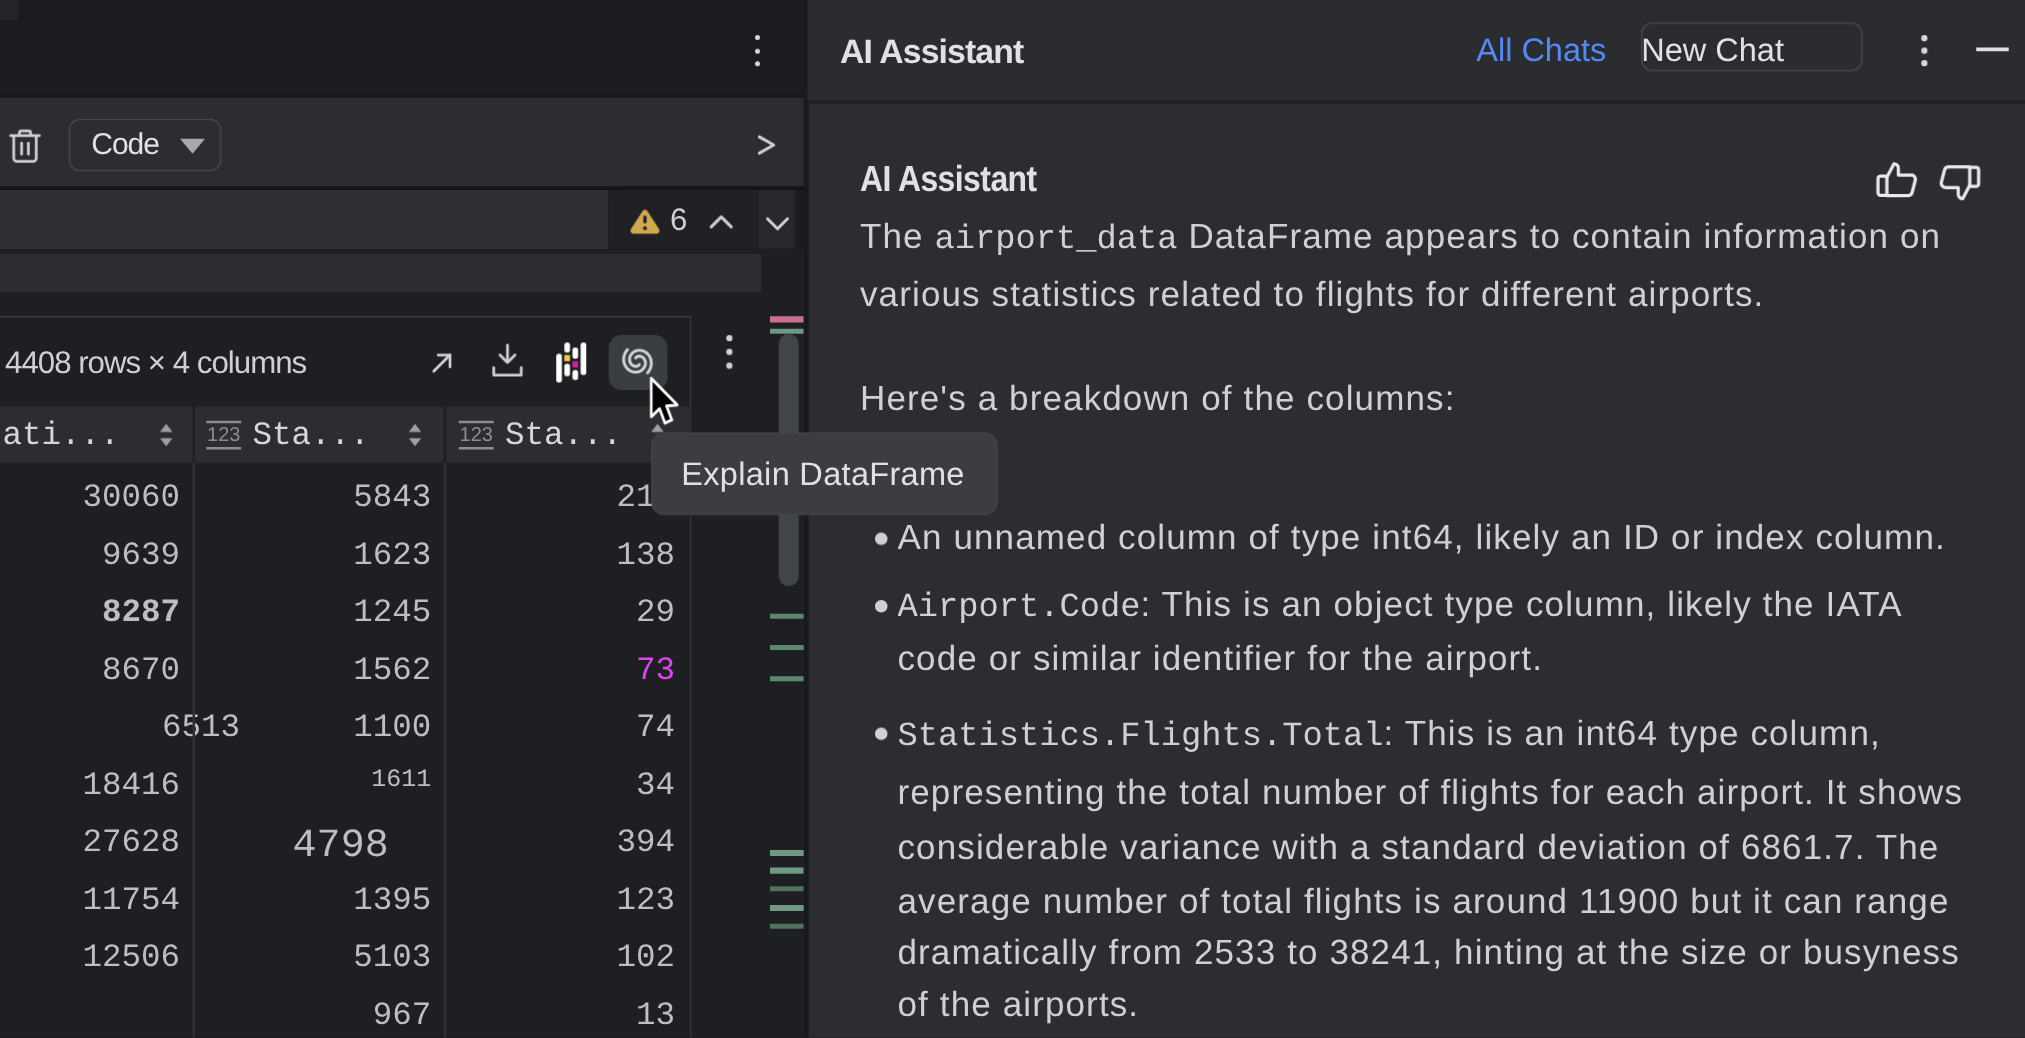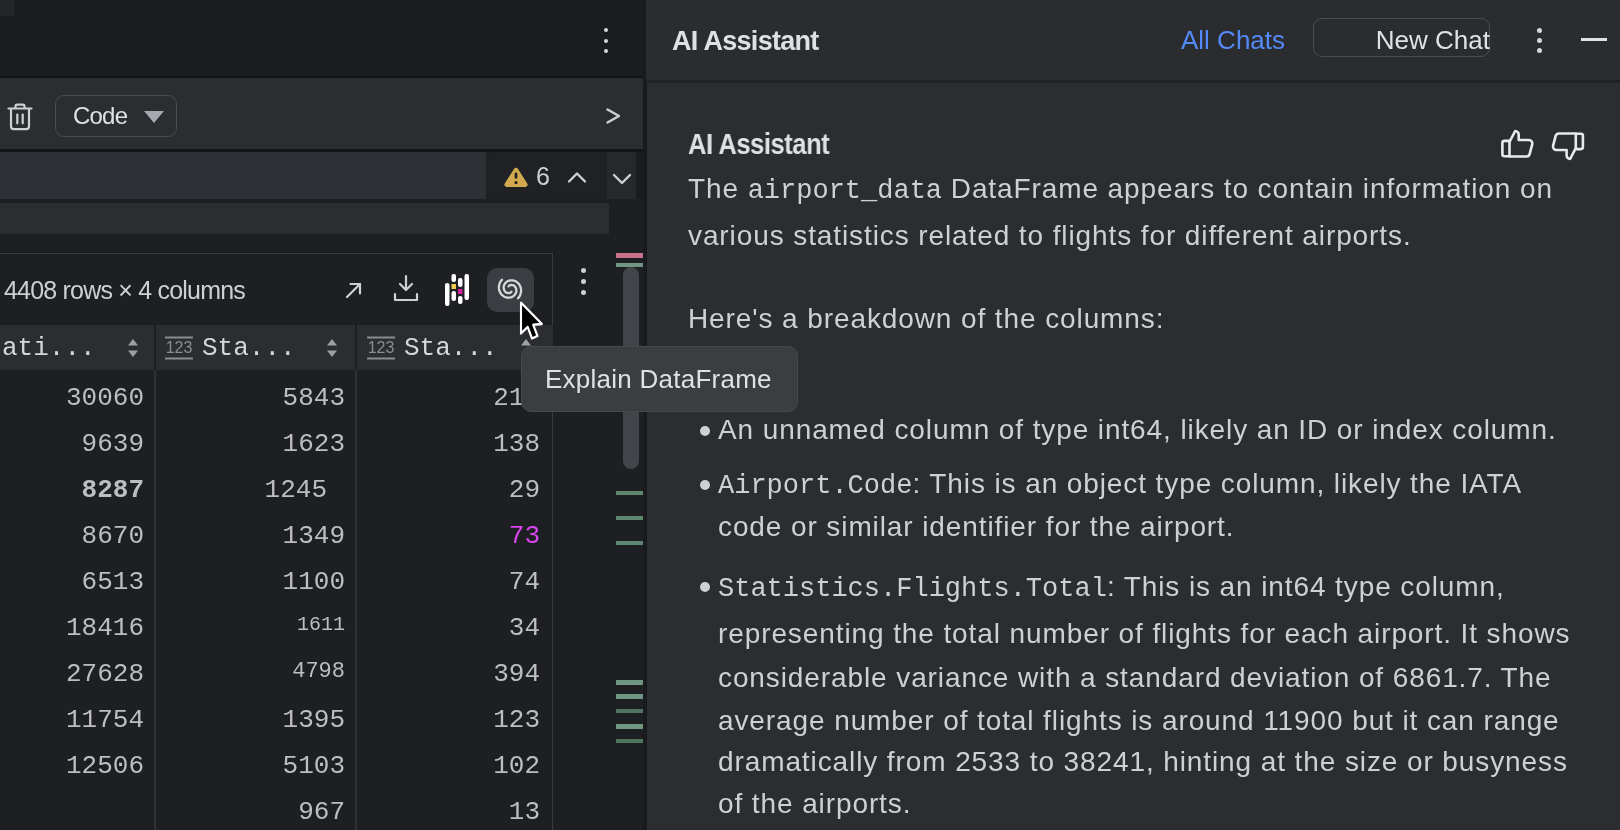--- a/index.html
+++ b/index.html
@@ -138,33 +138,33 @@
 </svg>
 
 <div id="tdata">
     <div class="abs mono" style="left:0;top:384.5px;width:144px;text-align:right;font-size:26px;line-height:1;color:#bcbec4;">30060</div>
     <div class="abs mono" style="left:200px;top:384.5px;width:145px;text-align:right;font-size:26px;line-height:1;color:#bcbec4;">5843</div>
     <div class="abs mono" style="left:400px;top:384.5px;width:140px;text-align:right;font-size:26px;line-height:1;color:#bcbec4;">217</div>
     <div class="abs mono" style="left:0;top:430.5px;width:144px;text-align:right;font-size:26px;line-height:1;color:#bcbec4;">9639</div>
     <div class="abs mono" style="left:200px;top:430.5px;width:145px;text-align:right;font-size:26px;line-height:1;color:#bcbec4;">1623</div>
     <div class="abs mono" style="left:400px;top:430.5px;width:140px;text-align:right;font-size:26px;line-height:1;color:#bcbec4;">138</div>
     <div class="abs mono" style="left:0;top:476.5px;width:144px;text-align:right;font-size:26px;line-height:1;color:#bcbec4;font-weight:bold;">8287</div>
-    <div class="abs mono" style="left:182px;top:476.5px;width:145px;text-align:right;font-size:26px;line-height:1;color:#bcbec4;">1245</div>
+    <div class="abs mono" style="left:200px;top:476.5px;width:145px;text-align:right;font-size:26px;line-height:1;color:#bcbec4;">1245</div>
     <div class="abs mono" style="left:400px;top:476.5px;width:140px;text-align:right;font-size:26px;line-height:1;color:#bcbec4;">29</div>
     <div class="abs mono" style="left:0;top:522.5px;width:144px;text-align:right;font-size:26px;line-height:1;color:#bcbec4;">8670</div>
-    <div class="abs mono" style="left:200px;top:522.5px;width:145px;text-align:right;font-size:26px;line-height:1;color:#bcbec4;">1349</div>
+    <div class="abs mono" style="left:200px;top:522.5px;width:145px;text-align:right;font-size:26px;line-height:1;color:#bcbec4;">1562</div>
     <div class="abs mono" style="left:400px;top:522.5px;width:140px;text-align:right;font-size:26px;line-height:1;color:#d946ef;">73</div>
-    <div class="abs mono" style="left:0;top:568.5px;width:144px;text-align:right;font-size:26px;line-height:1;color:#bcbec4;">6513</div>
+    <div class="abs mono" style="left:0;top:568.5px;width:144px;text-align:right;font-size:26px;line-height:1;color:#bcbec4;padding-left:48px;">6513</div>
     <div class="abs mono" style="left:200px;top:568.5px;width:145px;text-align:right;font-size:26px;line-height:1;color:#bcbec4;">1100</div>
     <div class="abs mono" style="left:400px;top:568.5px;width:140px;text-align:right;font-size:26px;line-height:1;color:#bcbec4;">74</div>
     <div class="abs mono" style="left:0;top:614.5px;width:144px;text-align:right;font-size:26px;line-height:1;color:#bcbec4;">18416</div>
     <div class="abs mono" style="left:200px;top:614.5px;width:145px;text-align:right;font-size:20px;line-height:1;color:#bcbec4;">1611</div>
     <div class="abs mono" style="left:400px;top:614.5px;width:140px;text-align:right;font-size:26px;line-height:1;color:#bcbec4;">34</div>
     <div class="abs mono" style="left:0;top:660.5px;width:144px;text-align:right;font-size:26px;line-height:1;color:#bcbec4;">27628</div>
-    <div class="abs mono" style="left:200px;top:660.5px;width:145px;text-align:right;font-size:22px;line-height:1;color:#bcbec4;">4798</div>
+    <div class="abs mono" style="left:200px;top:660.5px;width:145px;text-align:center;font-size:32px;line-height:1;color:#bcbec4;">4798</div>
     <div class="abs mono" style="left:400px;top:660.5px;width:140px;text-align:right;font-size:26px;line-height:1;color:#bcbec4;">394</div>
     <div class="abs mono" style="left:0;top:706.5px;width:144px;text-align:right;font-size:26px;line-height:1;color:#bcbec4;">11754</div>
     <div class="abs mono" style="left:200px;top:706.5px;width:145px;text-align:right;font-size:26px;line-height:1;color:#bcbec4;">1395</div>
     <div class="abs mono" style="left:400px;top:706.5px;width:140px;text-align:right;font-size:26px;line-height:1;color:#bcbec4;">123</div>
     <div class="abs mono" style="left:0;top:752.5px;width:144px;text-align:right;font-size:26px;line-height:1;color:#bcbec4;">12506</div>
     <div class="abs mono" style="left:200px;top:752.5px;width:145px;text-align:right;font-size:26px;line-height:1;color:#bcbec4;">5103</div>
     <div class="abs mono" style="left:400px;top:752.5px;width:140px;text-align:right;font-size:26px;line-height:1;color:#bcbec4;">102</div>
     <div class="abs mono" style="left:0;top:846px;width:144px;text-align:right;font-size:30px;line-height:1;color:#bcbec4;">4662</div>
     <div class="abs mono" style="left:200px;top:798.5px;width:145px;text-align:right;font-size:26px;line-height:1;color:#bcbec4;">967</div>
     <div class="abs mono" style="left:400px;top:798.5px;width:140px;text-align:right;font-size:26px;line-height:1;color:#bcbec4;">13</div>
@@ -189,21 +189,21 @@
 <div class="abs" style="left:616px;top:724px;width:27px;height:5px;background:#6f9781;"></div>
 <div class="abs" style="left:616px;top:739px;width:27px;height:4px;background:#50735f;"></div>
 
 <div class="abs" style="left:646px;top:0;width:974px;height:830px;background:#2b2d30;"></div>
 <div class="abs" style="left:643px;top:0;width:3.5px;height:830px;background:#191a1d;"></div>
 <div class="abs" style="left:646px;top:0;width:974px;height:80px;background:#2a2c2f;"></div>
 <div class="abs" style="left:646px;top:80px;width:974px;height:2.5px;background:#212226;"></div>
 <div class="abs" style="left:672px;top:28px;font-size:27px;font-weight:bold;letter-spacing:-0.7px;line-height:1;color:#dfe1e5;">AI Assistant</div>
 <div class="abs" style="left:1181px;top:27px;font-size:26px;line-height:1;color:#548af7;">All Chats</div>
 <div class="abs" style="left:1313px;top:18px;width:177px;height:39px;border:1.5px solid #4a4d52;border-radius:9px;box-sizing:border-box;"></div>
-<div class="abs" style="left:1313px;top:27px;width:177px;text-align:right;font-size:26px;line-height:1;color:#dfe1e5;">New Chat</div>
+<div class="abs" style="left:1313px;top:27px;width:177px;text-align:left;font-size:26px;line-height:1;color:#dfe1e5;">New Chat</div>
 <div class="abs" style="left:1537px;top:28px;width:5px;height:5px;border-radius:50%;background:#d5d7db;"></div>
 <div class="abs" style="left:1537px;top:38px;width:5px;height:5px;border-radius:50%;background:#d5d7db;"></div>
 <div class="abs" style="left:1537px;top:48px;width:5px;height:5px;border-radius:50%;background:#d5d7db;"></div>
 <div class="abs" style="left:1581px;top:38px;width:26px;height:3px;background:#dfe1e5;"></div>
 
 <div id="chat">
     <div class="abs" style="left:688px;top:129.6px;font-size:29px;font-weight:bold;letter-spacing:-0.5px;line-height:1;color:#dfe1e5;transform:scaleX(0.88);transform-origin:0 0;">AI Assistant</div>
     <div class="abs" style="left:688px;top:175.3px;font-size:28px;letter-spacing:0.9px;line-height:1;color:#ced0d6;white-space:nowrap;">The <span class="mono" style="font-size:27px;">airport_data</span> DataFrame appears to contain information on</div>
     <div class="abs" style="left:688px;top:221.8px;font-size:28px;letter-spacing:0.9px;line-height:1;color:#ced0d6;white-space:nowrap;">various statistics related to flights for different airports.</div>
     <div class="abs" style="left:688px;top:305px;font-size:28px;letter-spacing:0.9px;line-height:1;color:#ced0d6;white-space:nowrap;">Here's a breakdown of the columns:</div>

